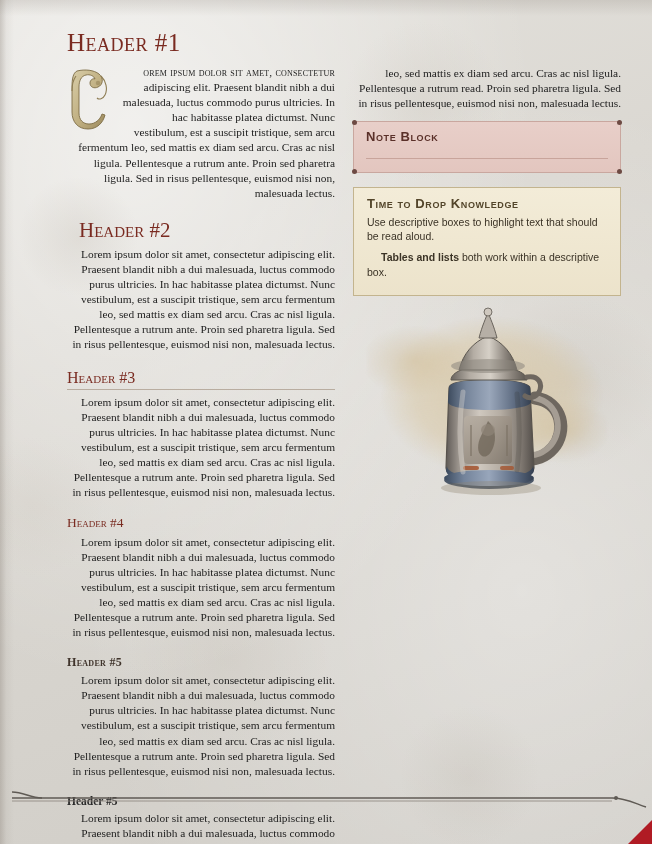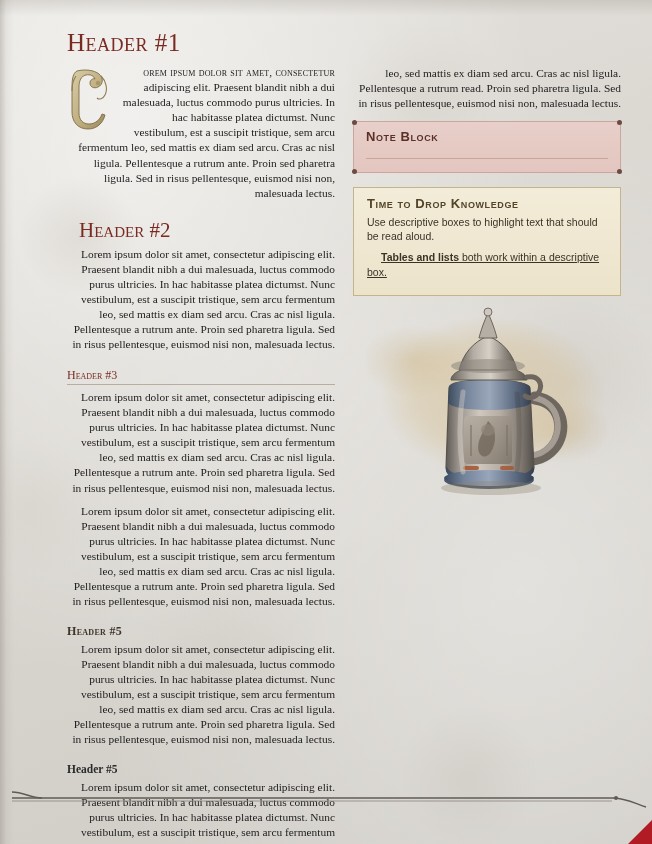--- a/index.html
+++ b/index.html
@@ -76,21 +76,21 @@
     color: #7a2b21;
     font-size: 21px;
     font-weight: normal;
     margin: 18px 0 6px 12px;
     line-height: 1.05;
   }
   .h3 {
     font-family: "Liberation Serif", serif;
     font-variant: small-caps;
     color: #7a2b21;
-    font-size: 12px;
+    font-size: 16px;
     font-weight: normal;
     margin: 17px 0 5px 0;
     padding-bottom: 2px;
     border-bottom: 1px solid #b9ada0;
     line-height: 1.1;
   }
   .h4 {
     font-family: "Liberation Serif", serif;
     font-variant: small-caps;
     color: #7a2b21;
@@ -203,21 +203,21 @@
     letter-spacing: 0.6px;
     margin: 0 0 4px 0;
   }
   .desc-text {
     font-family: "Liberation Sans", sans-serif;
     font-size: 10.5px;
     color: #3b3326;
     margin: 0 0 7px 0;
     line-height: 1.35;
   }
-  .desc-text.indent { text-indent: 14px; margin-bottom: 4px; text-decoration: underline; }
+  .desc-text.indent { text-indent: 14px; margin-bottom: 4px; }
   .desc-text b { font-weight: bold; }
 
   
   .illus {
     position: absolute;
     left: 355px;
     top: 280px;
     width: 240px;
     height: 230px;
   }
@@ -294,20 +294,21 @@
         </span>
         <p class="body"><span class="smallcaps-lead">orem ipsum dolor sit amet, consectetur</span><span> adipiscing elit. Praesent blandit nibh a dui malesuada, luctus commodo purus ultricies. In hac habitasse platea dictumst. Nunc vestibulum, est a suscipit tristique, sem arcu fermentum leo, sed mattis ex diam sed arcu. Cras ac nisl ligula. Pellentesque a rutrum ante. Proin sed pharetra ligula. Sed in risus pellentesque, euismod nisi non, malesuada lectus.</span></p>
       </div>
 
       <h2 class="h2">Header #2</h2>
       <p class="body">Lorem ipsum dolor sit amet, consectetur adipiscing elit. Praesent blandit nibh a dui malesuada, luctus commodo purus ultricies. In hac habitasse platea dictumst. Nunc vestibulum, est a suscipit tristique, sem arcu fermentum leo, sed mattis ex diam sed arcu. Cras ac nisl ligula. Pellentesque a rutrum ante. Proin sed pharetra ligula. Sed in risus pellentesque, euismod nisi non, malesuada lectus.</p>
 
       <h3 class="h3">Header #3</h3>
       <p class="body">Lorem ipsum dolor sit amet, consectetur adipiscing elit. Praesent blandit nibh a dui malesuada, luctus commodo purus ultricies. In hac habitasse platea dictumst. Nunc vestibulum, est a suscipit tristique, sem arcu fermentum leo, sed mattis ex diam sed arcu. Cras ac nisl ligula. Pellentesque a rutrum ante. Proin sed pharetra ligula. Sed in risus pellentesque, euismod nisi non, malesuada lectus.</p>
 
+      <h4 class="h4">Header #4</h4>
       <p class="body">Lorem ipsum dolor sit amet, consectetur adipiscing elit. Praesent blandit nibh a dui malesuada, luctus commodo purus ultricies. In hac habitasse platea dictumst. Nunc vestibulum, est a suscipit tristique, sem arcu fermentum leo, sed mattis ex diam sed arcu. Cras ac nisl ligula. Pellentesque a rutrum ante. Proin sed pharetra ligula. Sed in risus pellentesque, euismod nisi non, malesuada lectus.</p>
 
       <h5 class="h5">Header #5</h5>
       <p class="body">Lorem ipsum dolor sit amet, consectetur adipiscing elit. Praesent blandit nibh a dui malesuada, luctus commodo purus ultricies. In hac habitasse platea dictumst. Nunc vestibulum, est a suscipit tristique, sem arcu fermentum leo, sed mattis ex diam sed arcu. Cras ac nisl ligula. Pellentesque a rutrum ante. Proin sed pharetra ligula. Sed in risus pellentesque, euismod nisi non, malesuada lectus.</p>
 
       <h6 class="h6">Header #5</h6>
       <p class="body">Lorem ipsum dolor sit amet, consectetur adipiscing elit. Praesent blandit nibh a dui malesuada, luctus commodo purus ultricies. In hac habitasse platea dictumst. Nunc vestibulum, est a suscipit tristique, sem arcu fermentum</p>
     </div>
 
     <div class="col-right">

